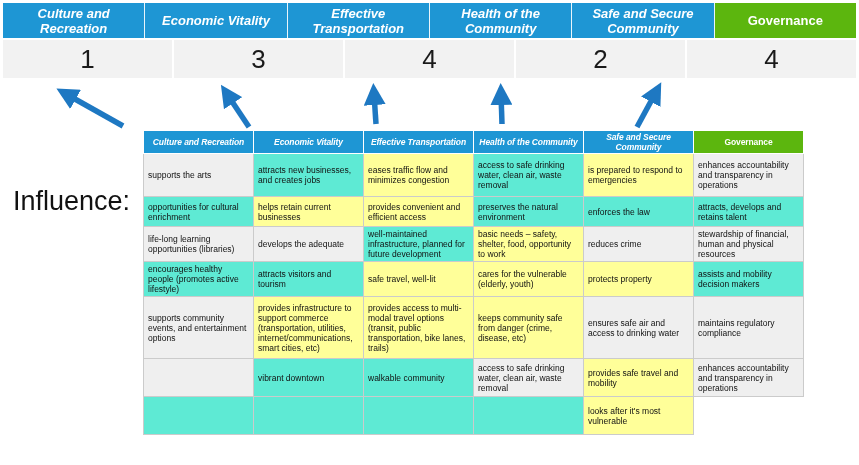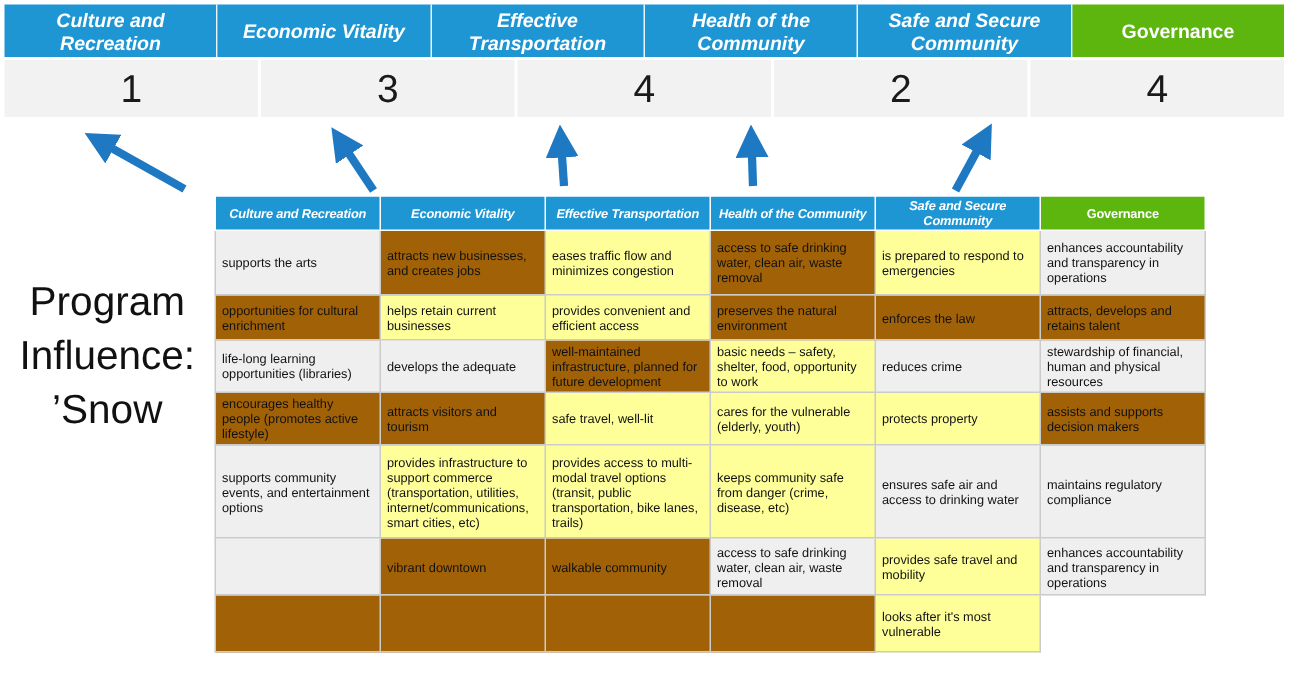--- a/index.html
+++ b/index.html
@@ -42,21 +42,21 @@
     text-align:center; vertical-align:middle; padding:1px 3px;
     border:1px solid #fff; letter-spacing:-0.1px;
   }
   .matrix td {
     font-size:8.5px; line-height:10px; vertical-align:middle;
     padding:2px 4px; border:1px solid var(--bordergray); color:#111;
   }
   .r1{height:43px;} .r2{height:30px;} .r3{height:35px;} .r4{height:30px;}
   .r5{height:62px;} .r6{height:32px;} .r7{height:38px;} .r8{height:38px;}
   
-  .bg-w { background:#a16207; }
+  .bg-w { background:#5eead4; }
   .bg-g { background:var(--cellgray); }
   .bg-y { background:var(--yellow); }
   .bg-n { background:#fff; border:none !important; }
   .bg-hblue { background:var(--blue);font-style:italic; }
   .bg-hgreen { background:var(--green); }
 </style>
 </head>
 <body>
 
 <div class="summary">
@@ -84,23 +84,21 @@
     </marker>
   </defs>
   <line x1="123" y1="48" x2="66" y2="16" stroke="var(--arrow)" stroke-width="5.5" marker-end="url(#ah)"></line>
   <line x1="249" y1="49" x2="227" y2="16" stroke="var(--arrow)" stroke-width="5.5" marker-end="url(#ah)"></line>
   <line x1="376" y1="46" x2="374" y2="16" stroke="var(--arrow)" stroke-width="5.5" marker-end="url(#ah)"></line>
   <line x1="502" y1="46" x2="501" y2="16" stroke="var(--arrow)" stroke-width="5.5" marker-end="url(#ah)"></line>
   <line x1="637" y1="49" x2="656" y2="14" stroke="var(--arrow)" stroke-width="5.5" marker-end="url(#ah)"></line>
 </svg>
 
 <div class="prog-title">
-  <div>Program</div>
   <div>Influence:</div>
-  <div>’Snow</div>
 </div>
 
 <table class="matrix">
   <colgroup>
       <col>
       <col>
       <col>
       <col>
       <col>
       <col>
@@ -139,21 +137,21 @@
       <td class="bg-y">basic needs – safety, shelter, food, opportunity to work</td>
       <td class="bg-g">reduces crime</td>
       <td class="bg-g">stewardship of financial, human and physical resources</td>
     </tr>
     <tr class="r4">
       <td class="bg-w">encourages healthy people (promotes active lifestyle)</td>
       <td class="bg-w">attracts visitors and tourism</td>
       <td class="bg-y">safe travel, well-lit</td>
       <td class="bg-y">cares for the vulnerable (elderly, youth)</td>
       <td class="bg-y">protects property</td>
-      <td class="bg-w">assists and supports decision makers</td>
+      <td class="bg-w">assists and mobility decision makers</td>
     </tr>
     <tr class="r5">
       <td class="bg-g">supports community events, and entertainment options</td>
       <td class="bg-y">provides infrastructure to support commerce (transportation, utilities, internet/communications, smart cities, etc)</td>
       <td class="bg-y">provides access to multi-modal travel options (transit, public transportation, bike lanes, trails)</td>
       <td class="bg-y">keeps community safe from danger (crime, disease, etc)</td>
       <td class="bg-g">ensures safe air and access to drinking water</td>
       <td class="bg-g">maintains regulatory compliance</td>
     </tr>
     <tr class="r7">

